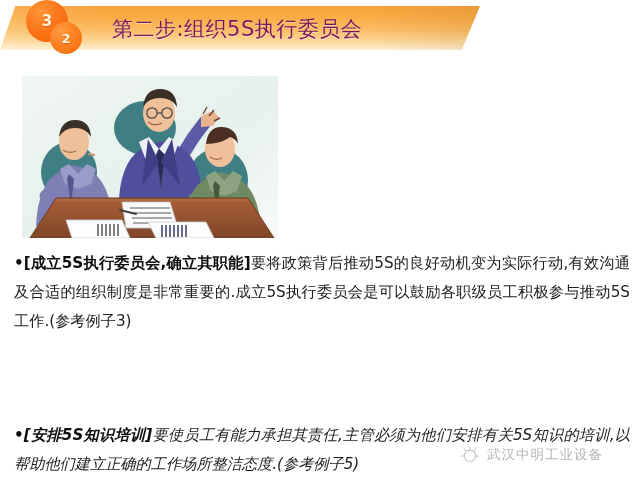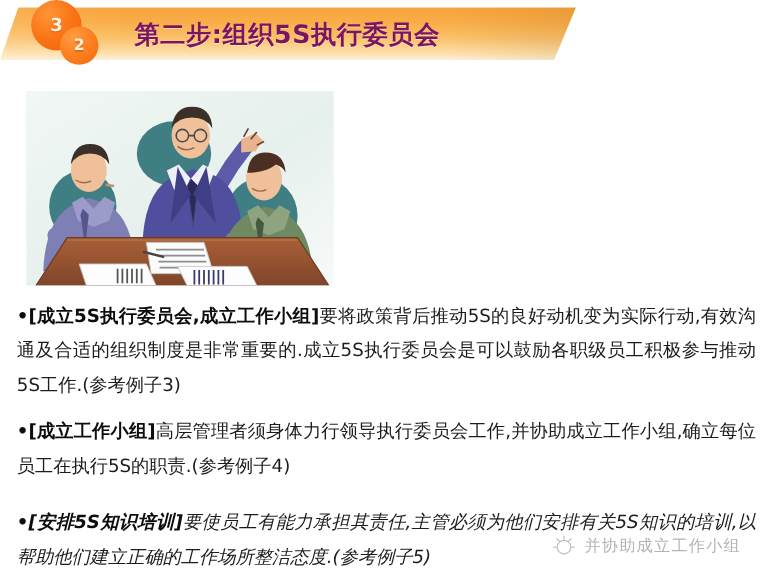--- a/index.html
+++ b/index.html
@@ -34,21 +34,21 @@
     left:0; top:0;
     width:480px; height:44px;
     background:linear-gradient(90deg, rgba(255,255,255,0.12) 0%, rgba(255,255,255,0) 22%, rgba(255,255,255,0) 78%, rgba(120,70,10,0.10) 100%);
     -webkit-clip-path: polygon(3.2% 0%, 100% 0%, 96.2% 100%, 0% 100%);
     clip-path: polygon(3.2% 0%, 100% 0%, 96.2% 100%, 0% 100%);
   }
   .banner-title {
     position:absolute;
     left:112px; top:9px;
     font-size:21px;
-    font-weight:bold;
+    font-weight:normal;
     letter-spacing:0.5px;
     color:#7c1560;
     text-shadow:0 1px 0 rgba(255,255,255,0.45);
     white-space:nowrap;
   }
 
   
   .circle {
     position:absolute;
     border-radius:50%;
@@ -229,32 +229,29 @@
       <g>
         <path d="M126 146 L184 146 L192 162 L134 162 Z" fill="#fdfdfd" stroke="#cccccc" stroke-width="0.8"></path>
         <path d="M140 149 v12 M144 149 v12 M148 149 v12 M152 149 v12 M156 149 v12 M160 149 v12 M164 149 v12" stroke="#3a3a6a" stroke-width="1.5"></path>
       </g>
 
       <path d="M98 134 l16 4" stroke="#444" stroke-width="2" stroke-linecap="round"></path>
     </svg>
   </div>
 
   <div class="body-block p1">
-    <span class="bullet">•</span><span class="lead">[成立5S执行委员会,成立工作小组]</span><span>要将政策背后推动5S的良好动机变为实际行动,有效沟通及合适的组织制度是非常重要的.成立5S执行委员会是可以鼓励各职级员工积极参与推动5S工作.(参考例子3)</span>
-  </div>
-
-  <div class="body-block p2">
-    <span class="bullet">•</span><span class="lead">[成立工作小组]</span><span>高层管理者须身体力行领导执行委员会工作,并协助成立工作小组,确立每位员工在执行5S的职责.(参考例子4)</span>
-  </div>
+    <span class="bullet">•</span><span class="lead">[成立5S执行委员会,确立其职能]</span><span>要将政策背后推动5S的良好动机变为实际行动,有效沟通及合适的组织制度是非常重要的.成立5S执行委员会是可以鼓励各职级员工积极参与推动5S工作.(参考例子3)</span>
+  </div>
+
 
   <div class="body-block p3">
     <span class="bullet">•</span><span class="lead">[安排5S知识培训]</span><span>要使员工有能力承担其责任,主管必须为他们安排有关5S知识的培训,以帮助他们建立正确的工作场所整洁态度.(参考例子5)</span>
   </div>
 
   <div class="watermark">
     <svg class="wm-mark" viewBox="0 0 24 24">
       <circle cx="12" cy="13" r="6.2" fill="none" stroke="#8a8a8a" stroke-width="1.1"></circle>
       <path d="M12 3.2 v3 M5.6 5.4 l2.1 2.1 M18.4 5.4 l-2.1 2.1 M2.6 13 h2.4 M19 13 h2.4" stroke="#8a8a8a" stroke-width="1.1" stroke-linecap="round" fill="none"></path>
     </svg>
-    <span class="wm-text">并协助成立工作小组</span>
+    <span class="wm-text">武汉中明工业设备</span>
   </div>
 
 </div>
 
 </body></html>

